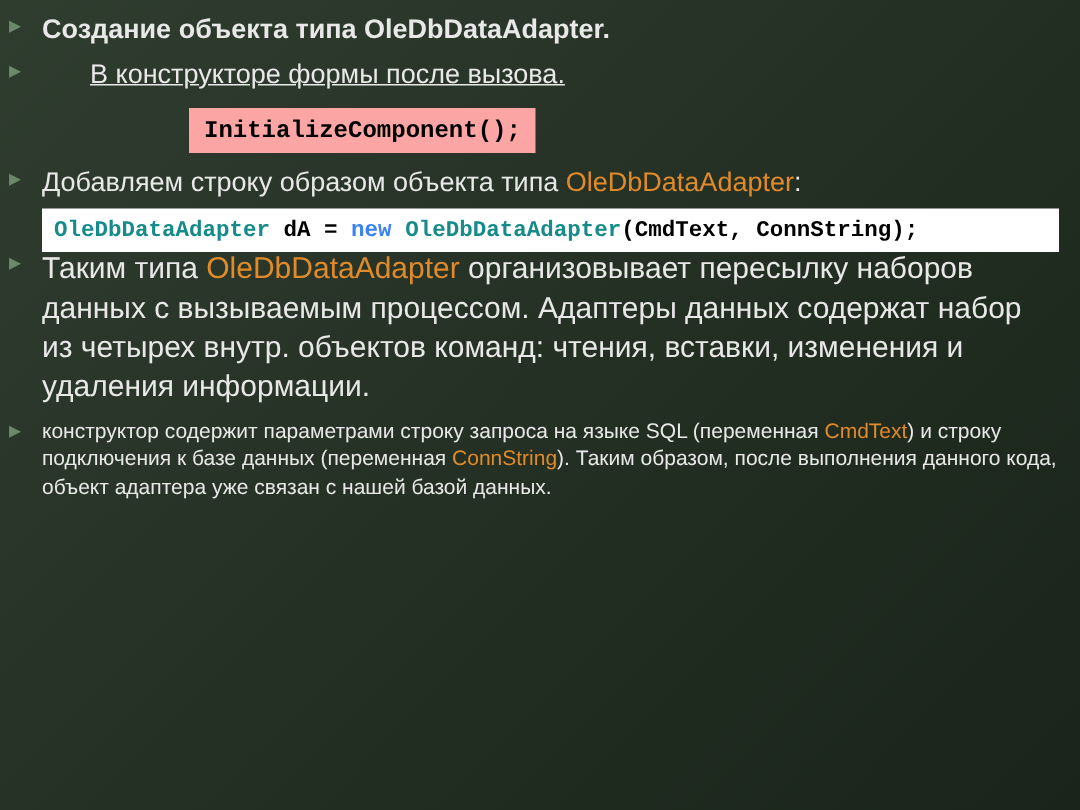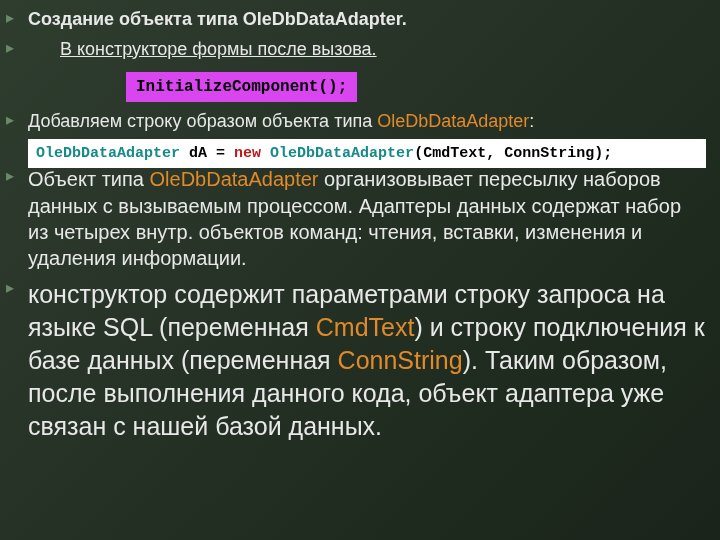--- a/index.html
+++ b/index.html
@@ -28,40 +28,40 @@
   }
   .txt{
     flex:1 1 auto;
     font-size:18px;
     line-height:1.32;
   }
   .txt.bold{font-weight:700;}
   .txt .orange{color:#e08a2a;}
   .txt .underline{text-decoration:underline;margin-left:32px;}
   .codebox{
-    background:#d946ef;
+    background:#fca5a5;
     color:#000;
     font-family:"Courier New",monospace;
     font-weight:700;
     font-size:16px;
     padding:6px 10px;
     margin:4px 0 8px 120px;
     display:inline-block;
   }
   .codebox2{
     background:#ffffff;
     color:#000;
     font-family:"Courier New",monospace;
     font-weight:700;
     font-size:15px;
     padding:6px 8px;
     margin:6px 0 0 22px;
     white-space:nowrap;
   }
-  .codebox2 .kw{color:#b91c1c;}
+  .codebox2 .kw{color:#3b82f6;}
   .codebox2 .cls{color:#178a8a;}
 </style>
 </head>
 <body>
 
 <div class="item">
   <div class="bullet">▸</div>
   <div class="txt bold">Создание объекта типа OleDbDataAdapter.</div>
 </div>
 
@@ -81,22 +81,22 @@
   </div>
 </div>
 
 <div class="codebox2">
   <span class="cls">OleDbDataAdapter</span><span> dA </span><span>= </span><span class="kw">new</span><span> </span><span class="cls">OleDbDataAdapter</span><span>(CmdText, ConnString);</span>
 </div>
 
 <div class="item" style="margin-top:-2px">
   <div class="bullet">▸</div>
   <div class="txt" style="font-size:20px">
-    <span>Объект типа </span><span class="orange">OleDbDataAdapter</span><span> организовывает пересылку наборов данных с вызываемым процессом. Адаптеры данных содержат набор из четырех внутр. объектов команд: чтения, вставки, изменения и удаления информации.</span>
+    <span>Таким типа </span><span class="orange">OleDbDataAdapter</span><span> организовывает пересылку наборов данных с вызываемым процессом. Адаптеры данных содержат набор из четырех внутр. объектов команд: чтения, вставки, изменения и удаления информации.</span>
   </div>
 </div>
 
 <div class="item">
   <div class="bullet">▸</div>
-  <div class="txt" style="font-size:25px">
+  <div class="txt" style="font-size:14px">
     <span>конструктор содержит параметрами строку запроса на языке SQL (переменная </span><span class="orange">CmdText</span><span>) и строку подключения к базе данных (переменная </span><span class="orange">ConnString</span><span>). Таким образом, после выполнения данного кода, объект адаптера уже связан с нашей базой данных.</span>
   </div>
 </div>
 
 </body></html>

